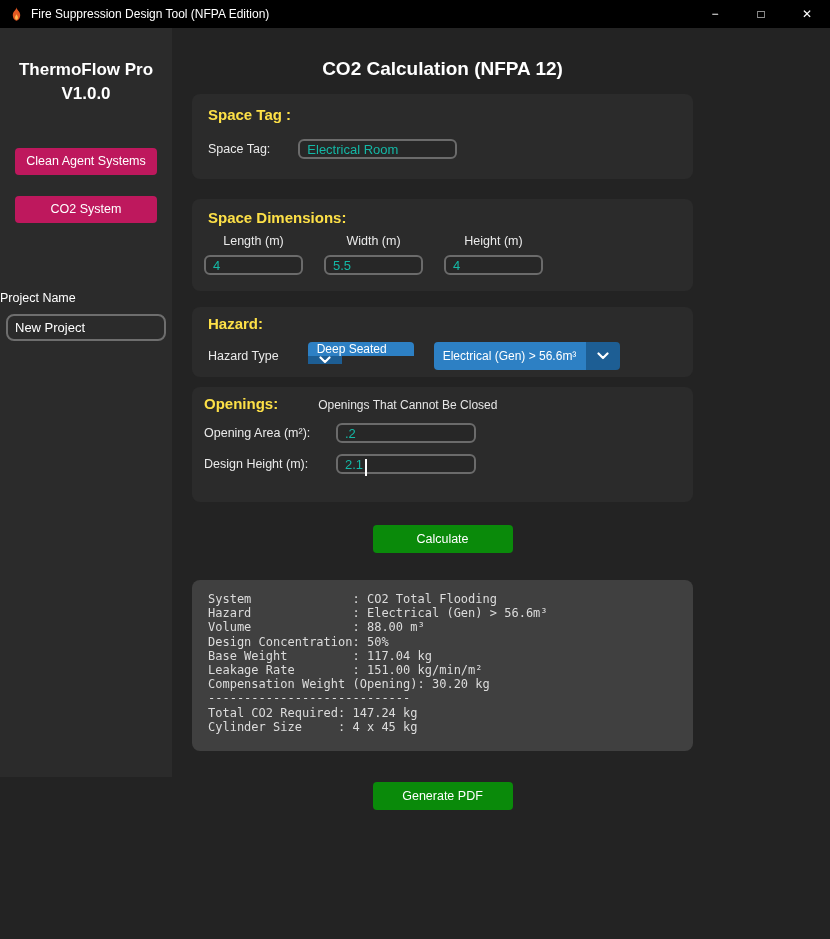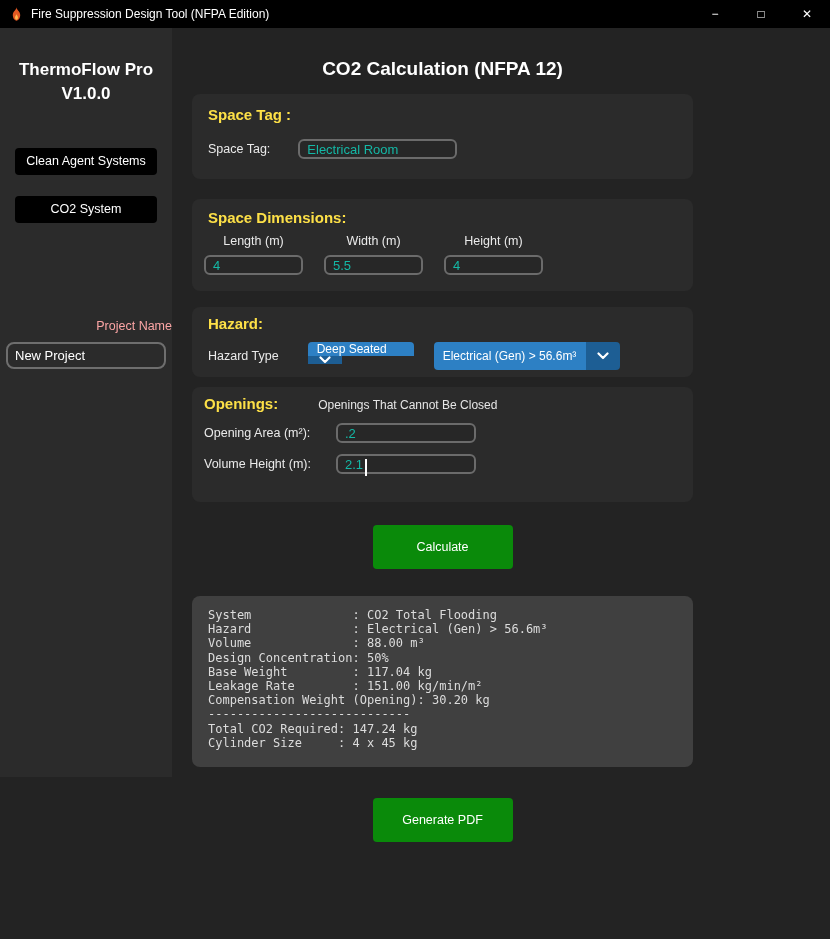--- a/index.html
+++ b/index.html
@@ -31,27 +31,27 @@
   .sidebar {
     position: absolute; top: 28px; left: 0; width: 172px; height: 749px;
     background: #2b2b2b;
   }
   .brand {
     margin-top: 30px; text-align: center;
     font-size: 17px; font-weight: bold; color: #fff; line-height: 1.4;
   }
   .side-btn {
     display: block; width: 142px; margin: 0 auto; height: 27px;
-    background: #000000; border: none; border-radius: 4px;
+    background: #be185d; border: none; border-radius: 4px;
     color: #fff; font-size: 12.5px; font-family: "Liberation Sans", sans-serif;
     cursor: pointer;
   }
   .side-btn.first { margin-top: 42px; }
   .side-btn.second { margin-top: 21px; }
-  .project-label { margin-top: 96px; text-align: right; font-size: 12.5px; color: #fca5a5; }
+  .project-label { margin-top: 68px; text-align: left; font-size: 12.5px; color: #ffffff; }
   .project-input {
     display: block; width: 160px; margin: 9px auto 0 auto; height: 27px;
     background: #2b2b2b; border: 2px solid #6e6e6e; border-radius: 8px;
     color: #fff; font-size: 13px; padding: 0 7px;
     font-family: "Liberation Sans", sans-serif;
   }
 
   
   .main {
     position: absolute; top: 28px; left: 172px; width: 658px; height: 911px;
@@ -115,21 +115,21 @@
   .opening-row .field-label { width: 132px; }
   .opening-input-wrap { position: relative; }
   .opening-row .text-input { width: 140px; }
   .caret {
     position: absolute; left: 29px; top: 5px; width: 1.5px; height: 17px;
     background: #fff;
   }
 
   
   .action-btn {
-    display: block; width: 140px; height: 44px; margin: 0 auto;
+    display: block; width: 140px; height: 28px; margin: 0 auto;
     background: #0a8a0a; border: none; border-radius: 4px;
     color: #fff; font-size: 12.5px; font-family: "Liberation Sans", sans-serif;
     cursor: pointer;
   }
   .calc-btn { margin-top: 23px; }
   .pdf-btn { margin-top: 31px; }
 
   
   .results {
     margin-top: 27px; width: 501px; height: 171px;
@@ -227,21 +227,21 @@
         <div class="panel-heading">Openings:</div>
         <span class="openings-note">Openings That Cannot Be Closed</span>
       </div>
       <div class="opening-row">
         <span class="field-label">Opening Area (m²):</span>
         <div class="opening-input-wrap">
           <input class="text-input" type="text" value=".2" style="">
         </div>
       </div>
       <div class="opening-row">
-        <span class="field-label">Volume Height (m):</span>
+        <span class="field-label">Design Height (m):</span>
         <div class="opening-input-wrap">
           <input class="text-input" type="text" value="2.1" style="">
           <span class="caret"></span>
         </div>
       </div>
     </div>
 
     <button class="action-btn calc-btn">Calculate</button>
 
     <div class="results">

